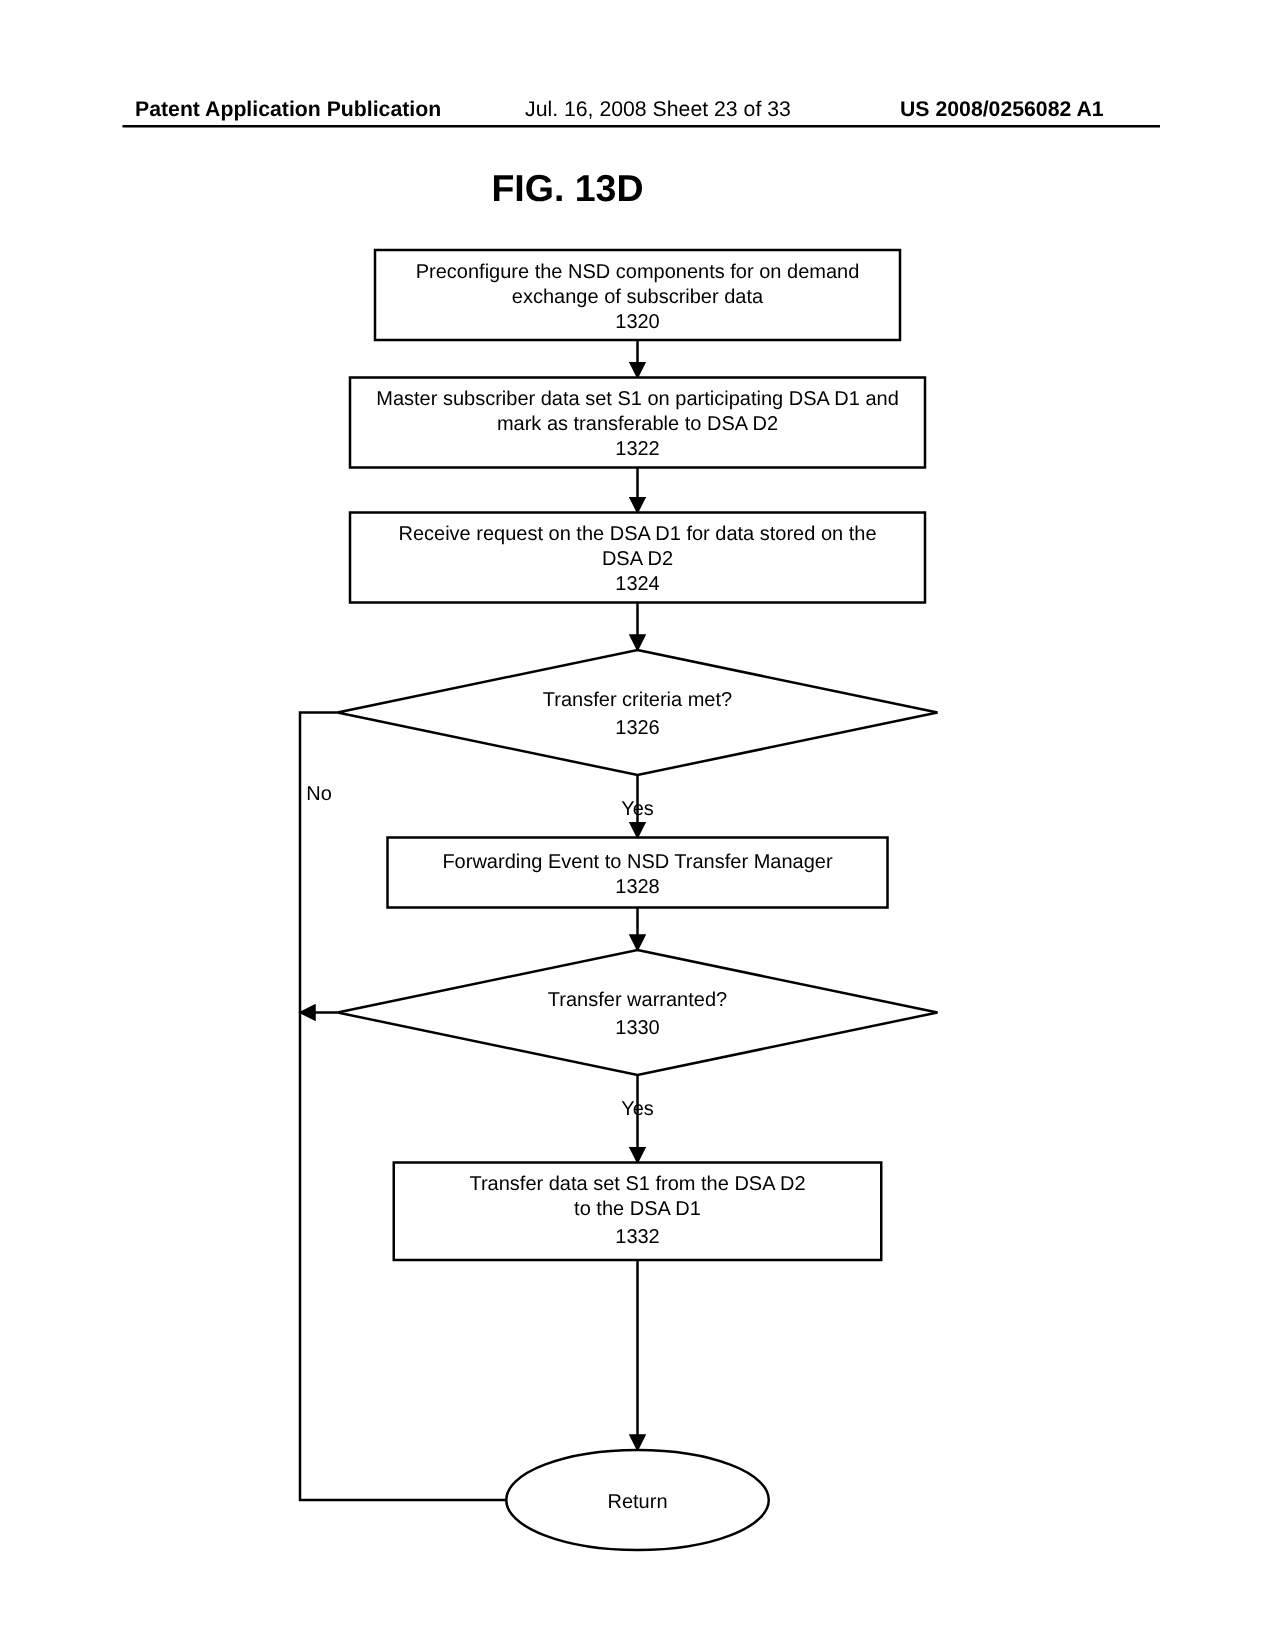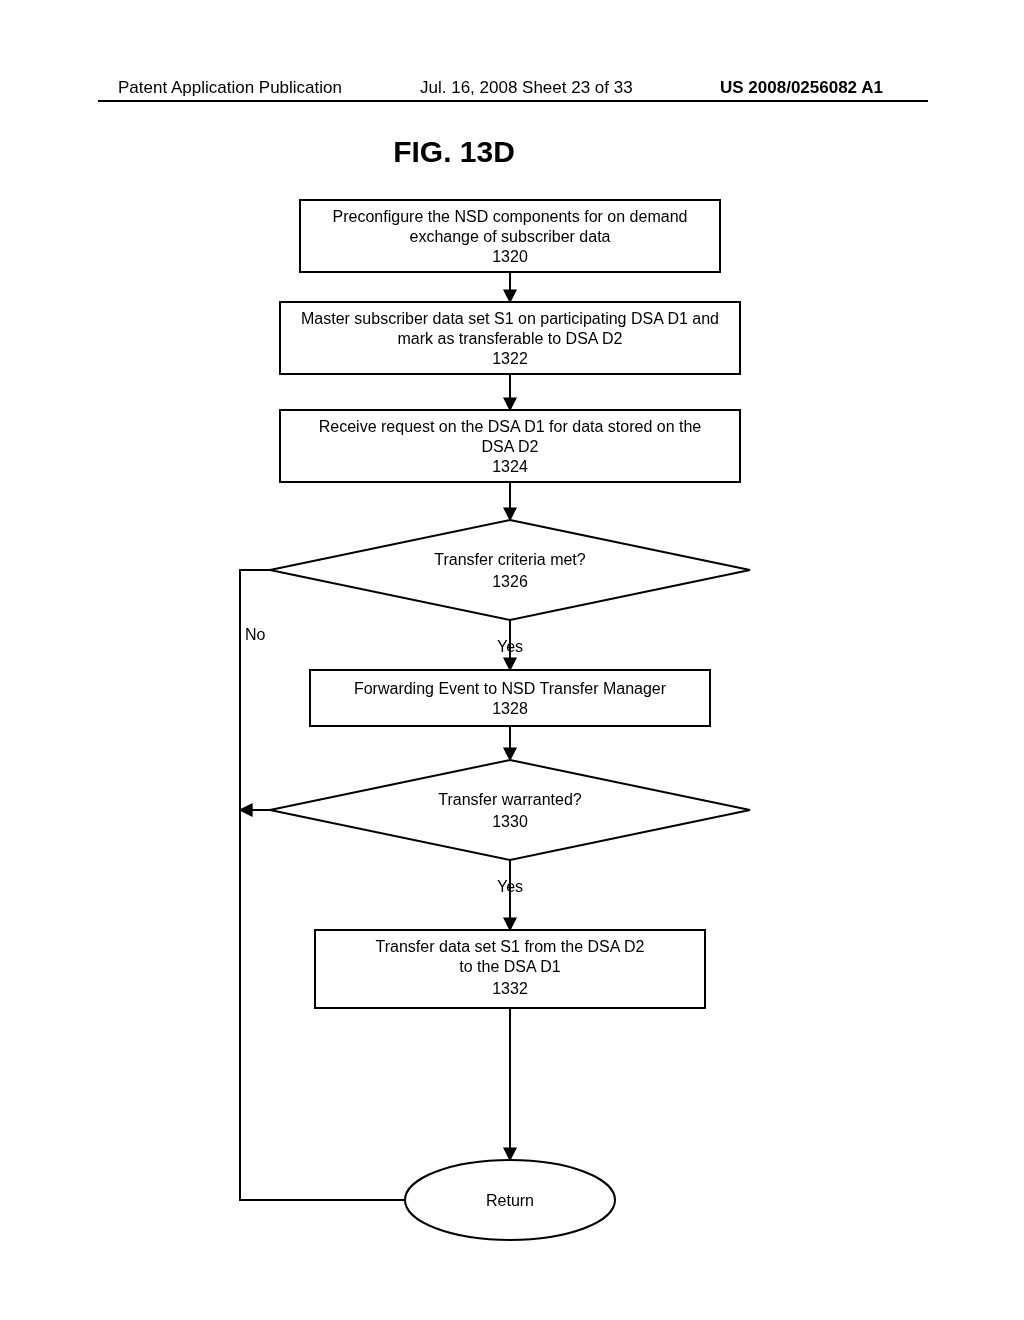--- a/index.html
+++ b/index.html
@@ -14,22 +14,22 @@
   }
   .header {
     position: absolute;
     top: 78px;
     left: 0;
     width: 1024px;
     font-size: 17px;
   }
   .header .left {
     position: absolute;
-    left: 118px;
-    font-weight: normal;
+    left: 108px;
+    font-weight: bold;
   }
   .header .mid {
     position: absolute;
     left: 420px;
   }
   .header .right {
     position: absolute;
     left: 720px;
     font-weight: bold;
   }

